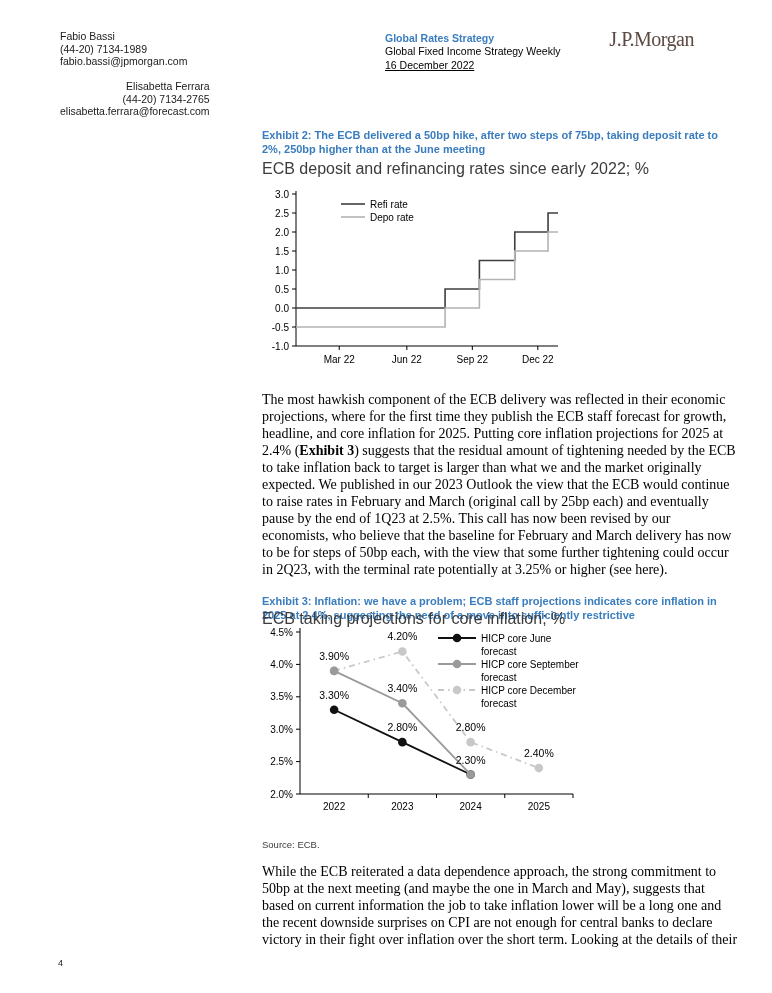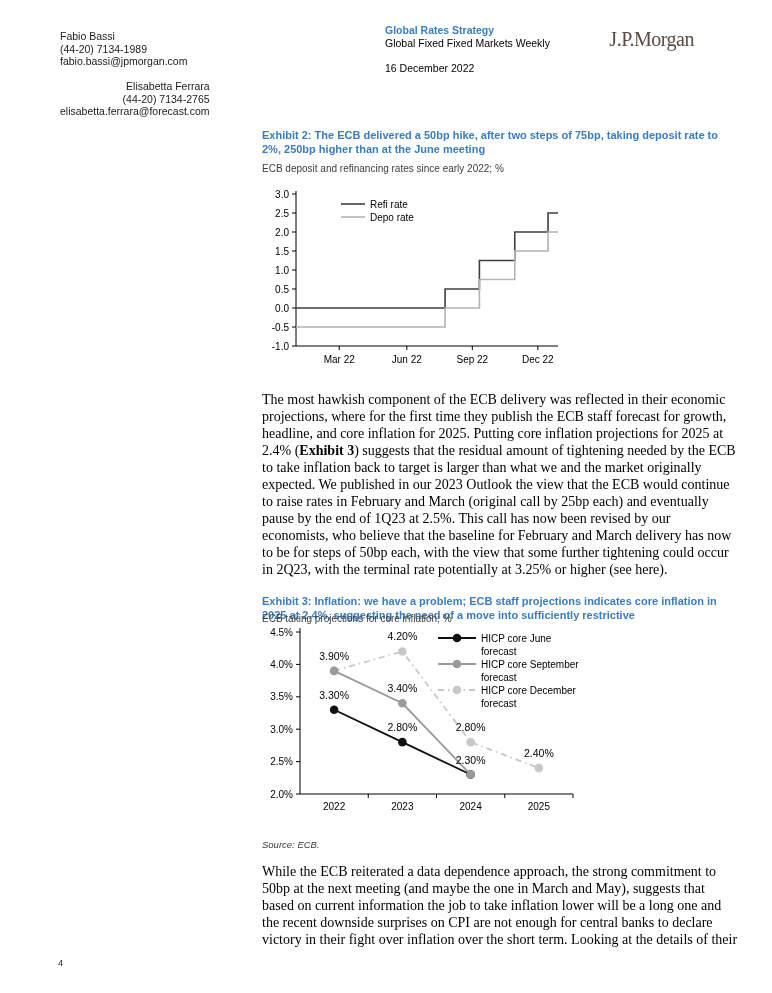--- a/index.html
+++ b/index.html
@@ -2,24 +2,24 @@
 <html><head>
 <meta charset="utf-8">
 <style>
   html,body{margin:0;padding:0;background:#ffffff;}
   #page{position:relative;width:756px;height:993px;background:#fff;overflow:hidden;
         font-family:"Liberation Sans",sans-serif;color:#000;}
   .abs{position:absolute;}
   .contact{font-size:10.5px;line-height:12.5px;color:#1a1a1a;}
   .pub{font-size:10.5px;line-height:13px;}
   .pub .strategy{font-weight:bold;}
-  .pub .date{margin-top:12px;}
+  .pub .date{margin-top:1px;text-decoration:underline;}
   .logo{font-family:"Liberation Serif",serif;font-size:20px;letter-spacing:-0.5px;font-weight:500;}
   .exh-title{font-size:11px;line-height:14px;font-weight:bold;width:476px;}
-  .exh-sub{font-size:10px;line-height:12px;color:#3c3c3c;margin-top:3px;}
+  .exh-sub{font-size:16px;line-height:12px;color:#3c3c3c;margin-top:3px;}
   .para{font-family:"Liberation Serif",serif;font-size:14px;line-height:17px;width:476px;color:#000;}
   .source{font-size:9.5px;color:#3c3c3c;}
   .pagenum{font-size:9px;color:#1a1a1a;}
   svg text{font-family:"Liberation Sans",sans-serif;font-size:10px;fill:#000;}
   svg text.dlabel{font-size:10.5px;}
 </style>
 </head>
 <body>
 
 <div id="page">
@@ -28,23 +28,23 @@
     <div>Fabio Bassi</div>
     <div>(44-20) 7134-1989</div>
     <div>fabio.bassi@jpmorgan.com</div>
   </div>
   <div class="abs contact" style="left:60px;top:80px;text-align:right;">
     <div>Elisabetta Ferrara</div>
     <div>(44-20) 7134-2765</div>
     <div>elisabetta.ferrara@forecast.com</div>
   </div>
 
-  <div class="abs pub" style="left:385px;top:24px;">
+  <div class="abs pub" style="left:385px;top:32px;">
     <div class="strategy" style="color:#3a7dbe;">Global Rates Strategy</div>
-    <div>Global Fixed Fixed Markets Weekly</div>
+    <div>Global Fixed Income Strategy Weekly</div>
     <div class="date">16 December 2022</div>
   </div>
 
   <div class="abs logo" style="right:62px;top:28px;color:#5b4a42;">J.P.Morgan</div>
 
   <div class="abs exh-title" style="left:262px;top:128px;color:#3a7dbe;">Exhibit 2: The ECB delivered a 50bp hike, after two steps of 75bp, taking deposit rate to 2%, 250bp higher than at the June meeting</div>
   <div class="abs exh-sub" style="left:262px;top:160px;">ECB deposit and refinancing rates since early 2022; %</div>
 
   <svg id="chart1" class="abs" style="left:262px;top:186px;" width="300" height="196">
       <line x1="34" y1="5" x2="34" y2="160" stroke="#000" stroke-width="1"></line>
@@ -139,19 +139,19 @@
       <line x1="178" y1="42" x2="216" y2="42" stroke="#9a9a9a" stroke-width="1.8" stroke-dasharray="none"></line>
       <circle cx="197" cy="42" r="4.3" fill="#9a9a9a"></circle>
       <text x="221" y="45.5" text-anchor="start">HICP core September</text>
       <text x="221" y="58.5" text-anchor="start">forecast</text>
       <line x1="178" y1="68" x2="216" y2="68" stroke="#c8c8c8" stroke-width="1.8" stroke-dasharray="6 4 1.5 4"></line>
       <circle cx="197" cy="68" r="4.3" fill="#c8c8c8"></circle>
       <text x="221" y="71.5" text-anchor="start">HICP core December</text>
       <text x="221" y="84.5" text-anchor="start">forecast</text>
     </svg>
 
-  <div class="abs source" style="left:262px;top:839px;font-style:italic;">Source: ECB.</div>
+  <div class="abs source" style="left:262px;top:839px;">Source: ECB.</div>
 
   <div class="abs para" style="left:262px;top:863px;">While the ECB reiterated a data dependence approach, the strong commitment to 50bp at the next meeting (and maybe the one in March and May), suggests that based on current information the job to take inflation lower will be a long one and the recent downside surprises on CPI are not enough for central banks to declare victory in their fight over inflation over the short term. Looking at the details of their</div>
 
   <div class="abs pagenum" style="left:58px;top:958px;">4</div>
 
 </div>
 
 </body></html>

